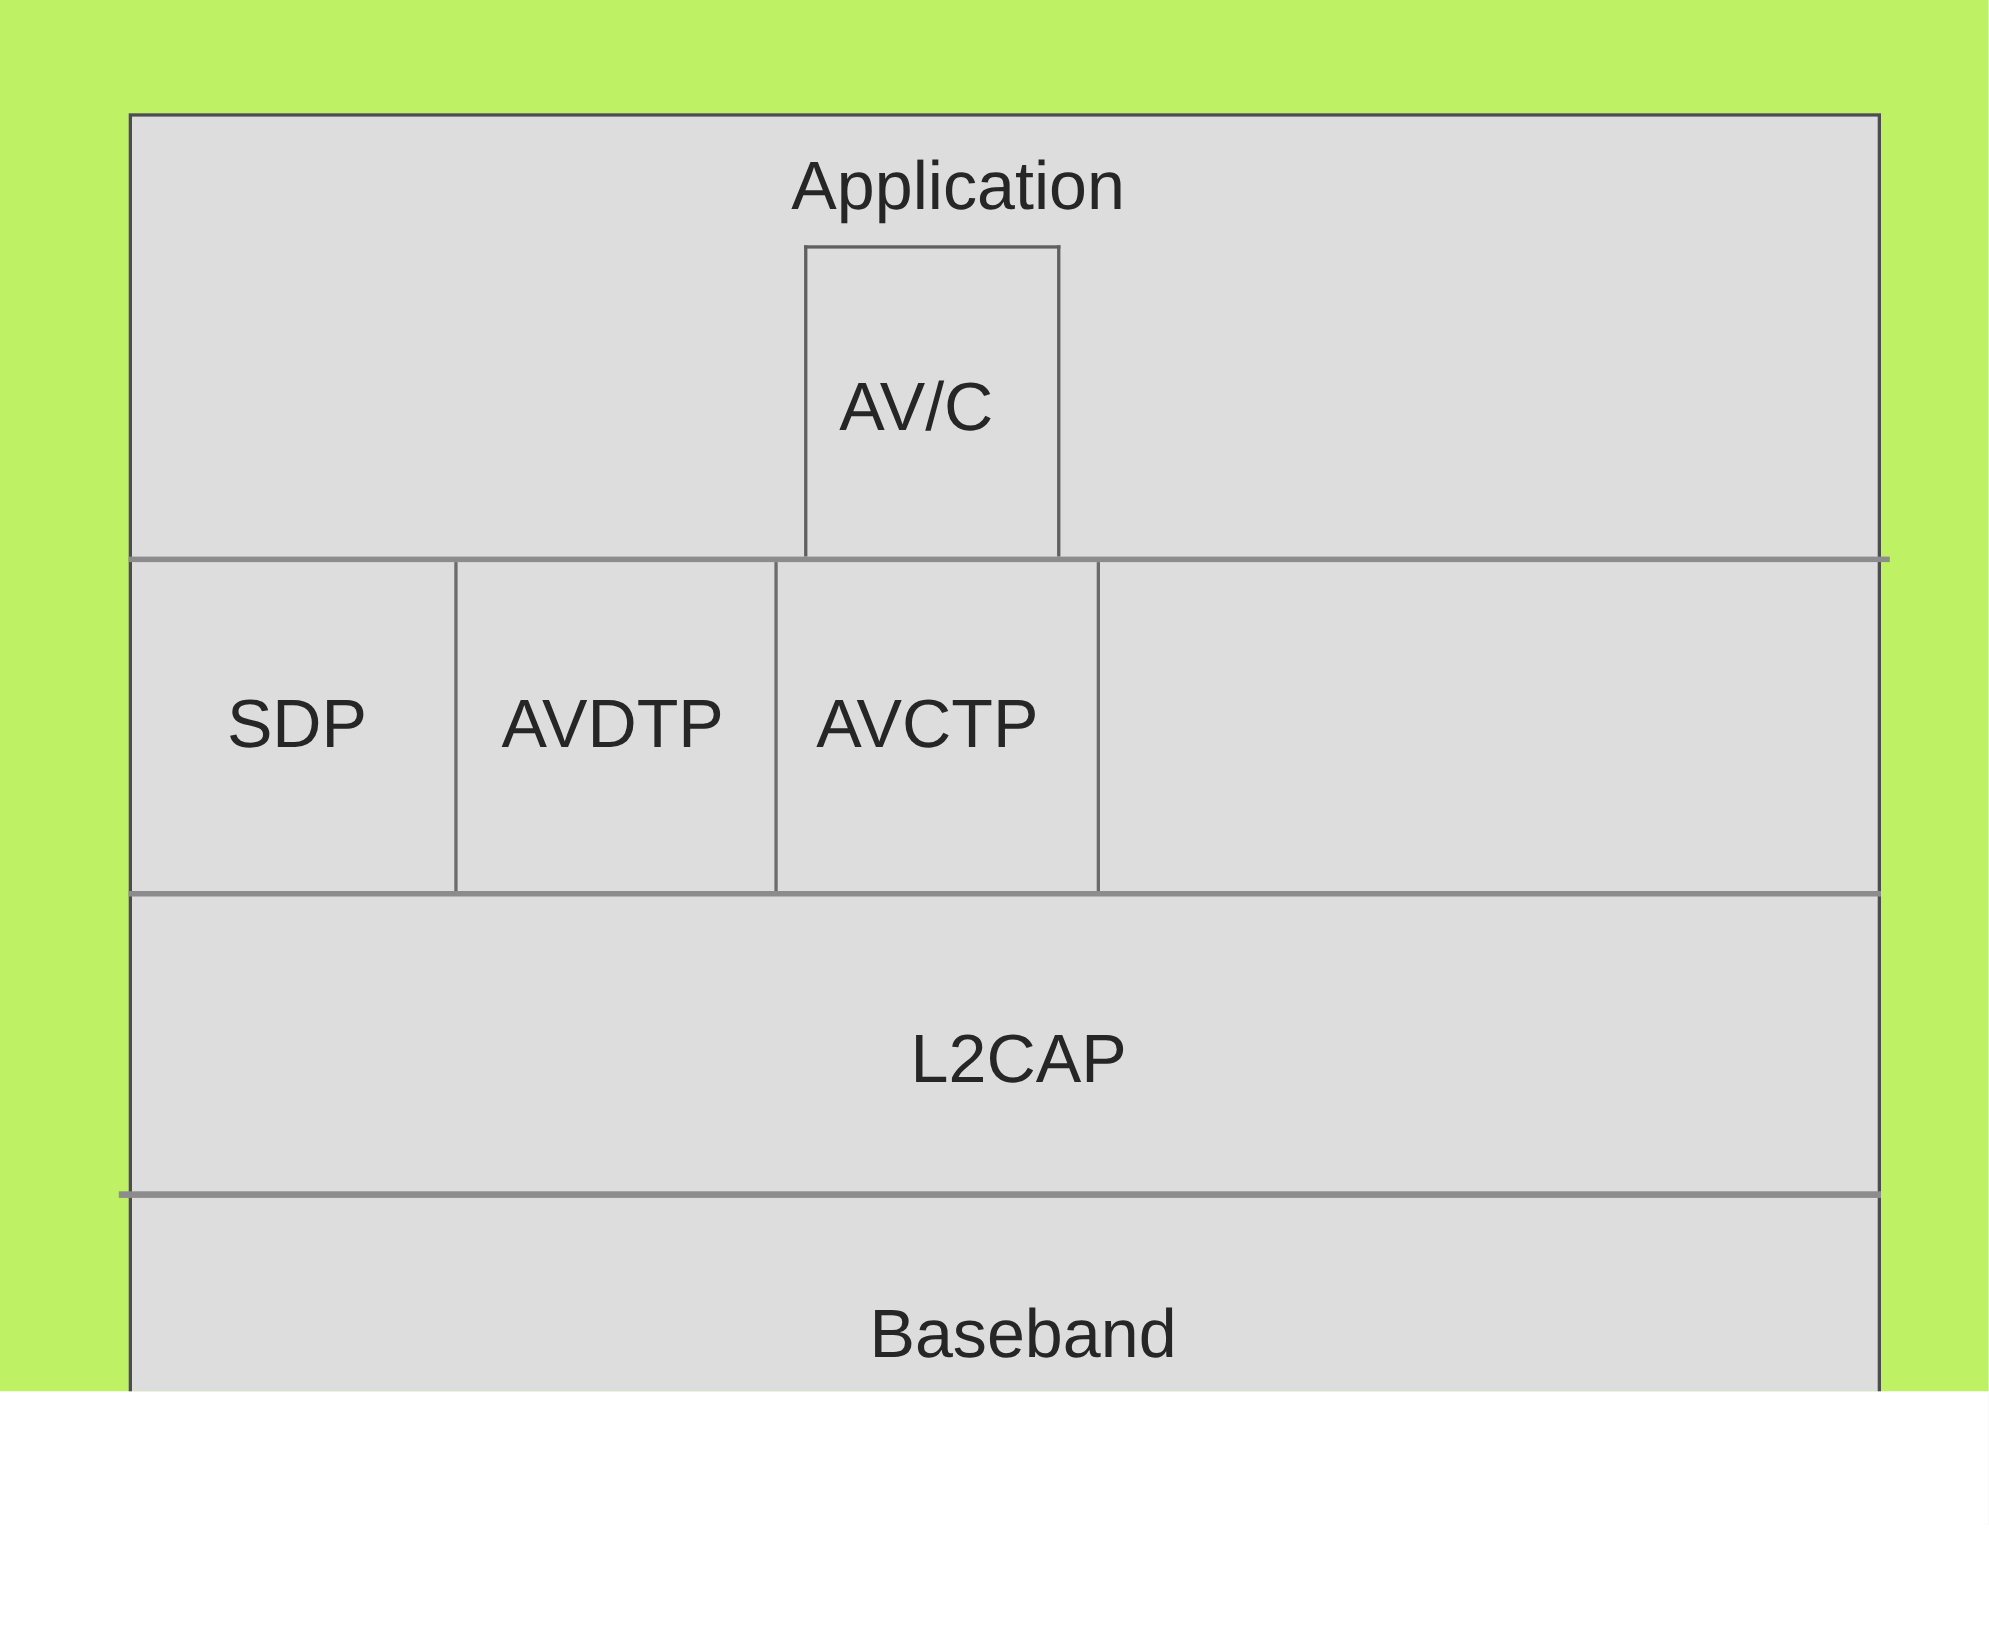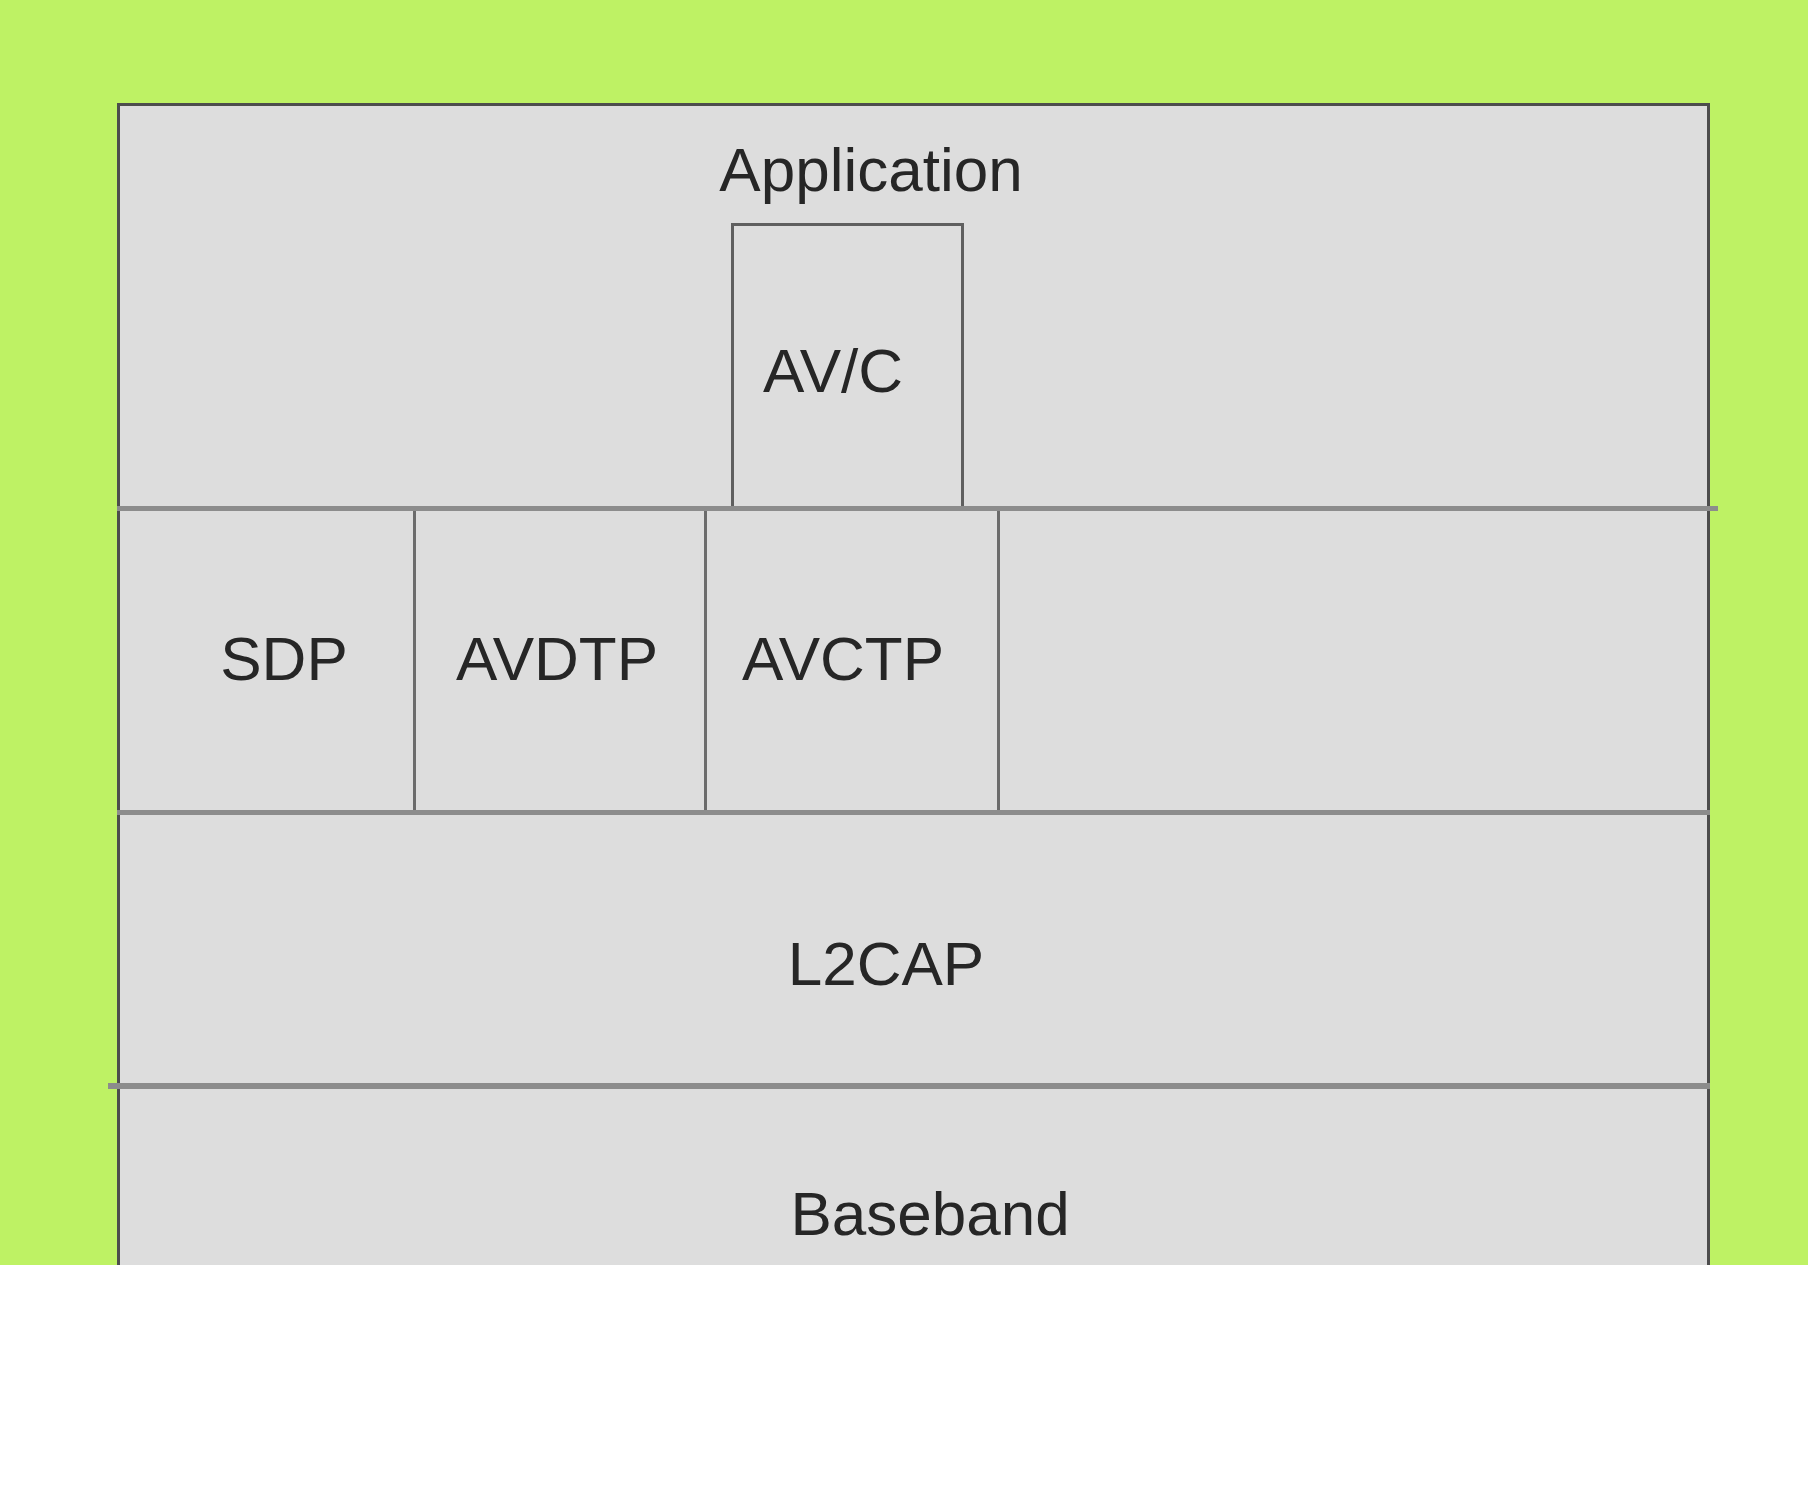--- a/index.html
+++ b/index.html
@@ -71,24 +71,24 @@
   .label {
     position: absolute;
     transform: translate(-50%, -50%);
     font-size: 62px;
     line-height: 1;
     color: #262626;
     white-space: nowrap;
   }
   .label-application { left: 871px; top: 170px; }
   .label-avc         { left: 833px; top: 358px; margin-top: 13px; }
-  .label-sdp         { left: 284px; top: 659px; }
+  .label-sdp         { left: 270px; top: 659px; }
   .label-avdtp       { left: 557px; top: 659px; }
   .label-avctp       { left: 843px; top: 659px; }
-  .label-l2cap       { left: 886px; top: 964px; }
+  .label-l2cap       { left: 926px; top: 964px; }
   .label-baseband    { left: 930px; top: 1214px; }
 </style>
 </head>
 <body>
 
 <div class="canvas">
 
   <div class="outer-box"></div>
 
   <div class="avc-box"></div>

